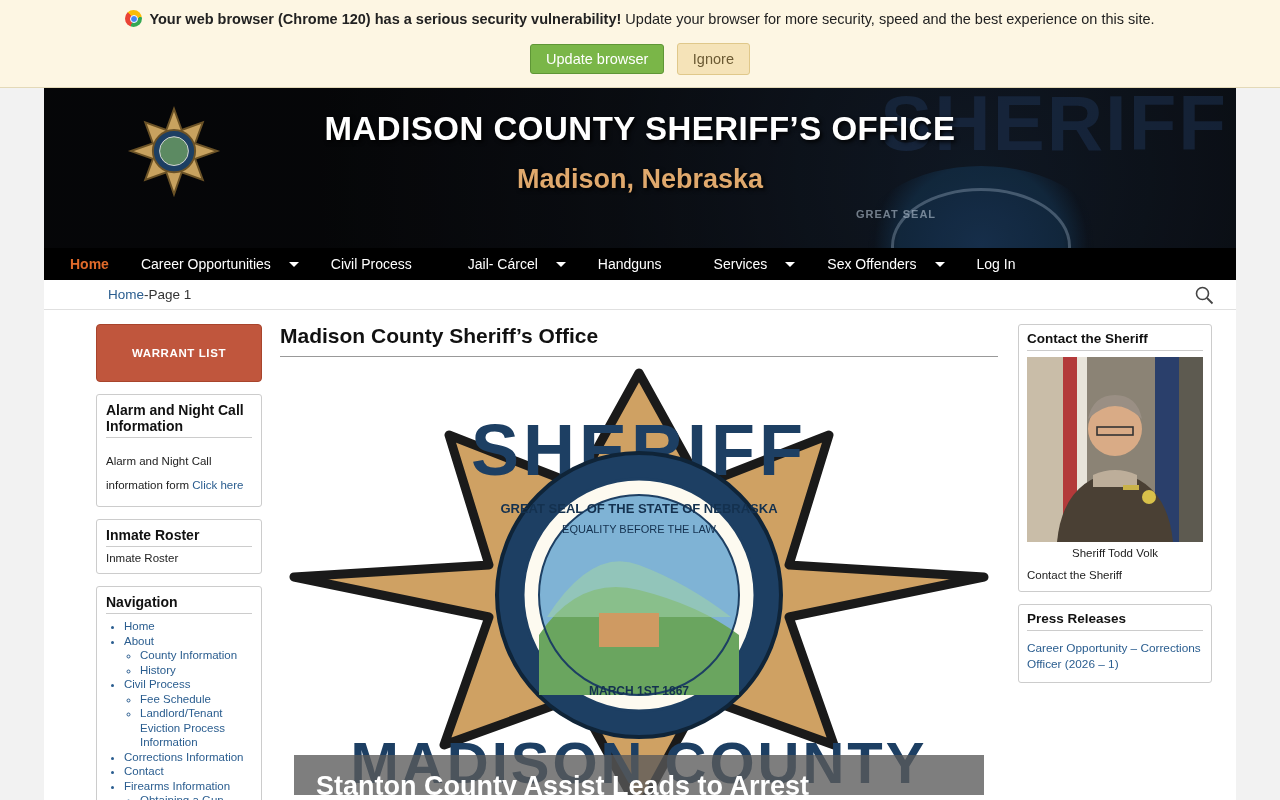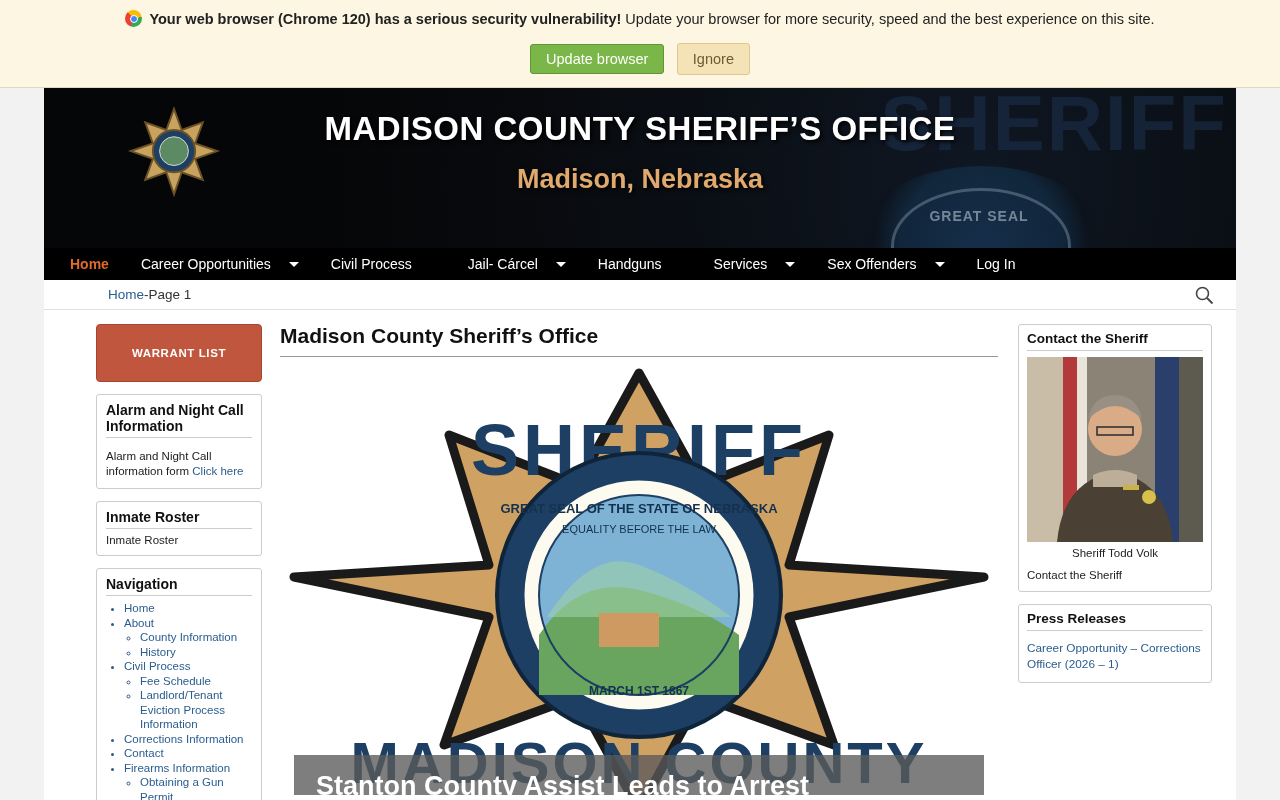--- a/index.html
+++ b/index.html
@@ -114,23 +114,23 @@
   #header-ghost-seal::after {
     content: "";
     position: absolute;
     left: 35px; top: 22px; right: 35px; bottom: 22px;
     border: 3px solid rgba(180,200,220,0.35);
     border-radius: 50%;
   }
   .ghost-seal-text {
     position: absolute;
     left: 0; right: 4px;
-    text-align: center;
+    text-align: left;
     color: rgba(200,215,230,0.6);
-    font-size: 14px;
+    font-size: 11px;
     font-weight: bold;
     letter-spacing: 1px;
   }
   #star-badge {
     position: absolute;
     left: 82px; top: 18px;
     width: 96px; height: 96px;
   }
   #header-titles {
     position: absolute;
@@ -234,21 +234,21 @@
     margin: 0 0 5px 0;
     font-size: 14px;
     color: #111;
     border-bottom: 1px solid #ccc;
     padding-bottom: 3px;
     font-weight: bold;
   }
   .panel .ptext {
     font-size: 11.5px;
     color: #222;
-    line-height: 15px;
+    line-height: 24px;
     margin-top: 11px;
   }
   .panel .ptext a { color: #2a5d8f; cursor: pointer; }
   .panel .plink { font-size: 11.5px; color: #222; cursor: pointer; }
 
   #nav-panel h3 { font-size: 14px; }
   #nav-list, #nav-list ul { margin: 4px 0 0 0; padding-left: 18px; }
   #nav-list li {
     font-size: 11.5px;
     color: #2a5d8f;

